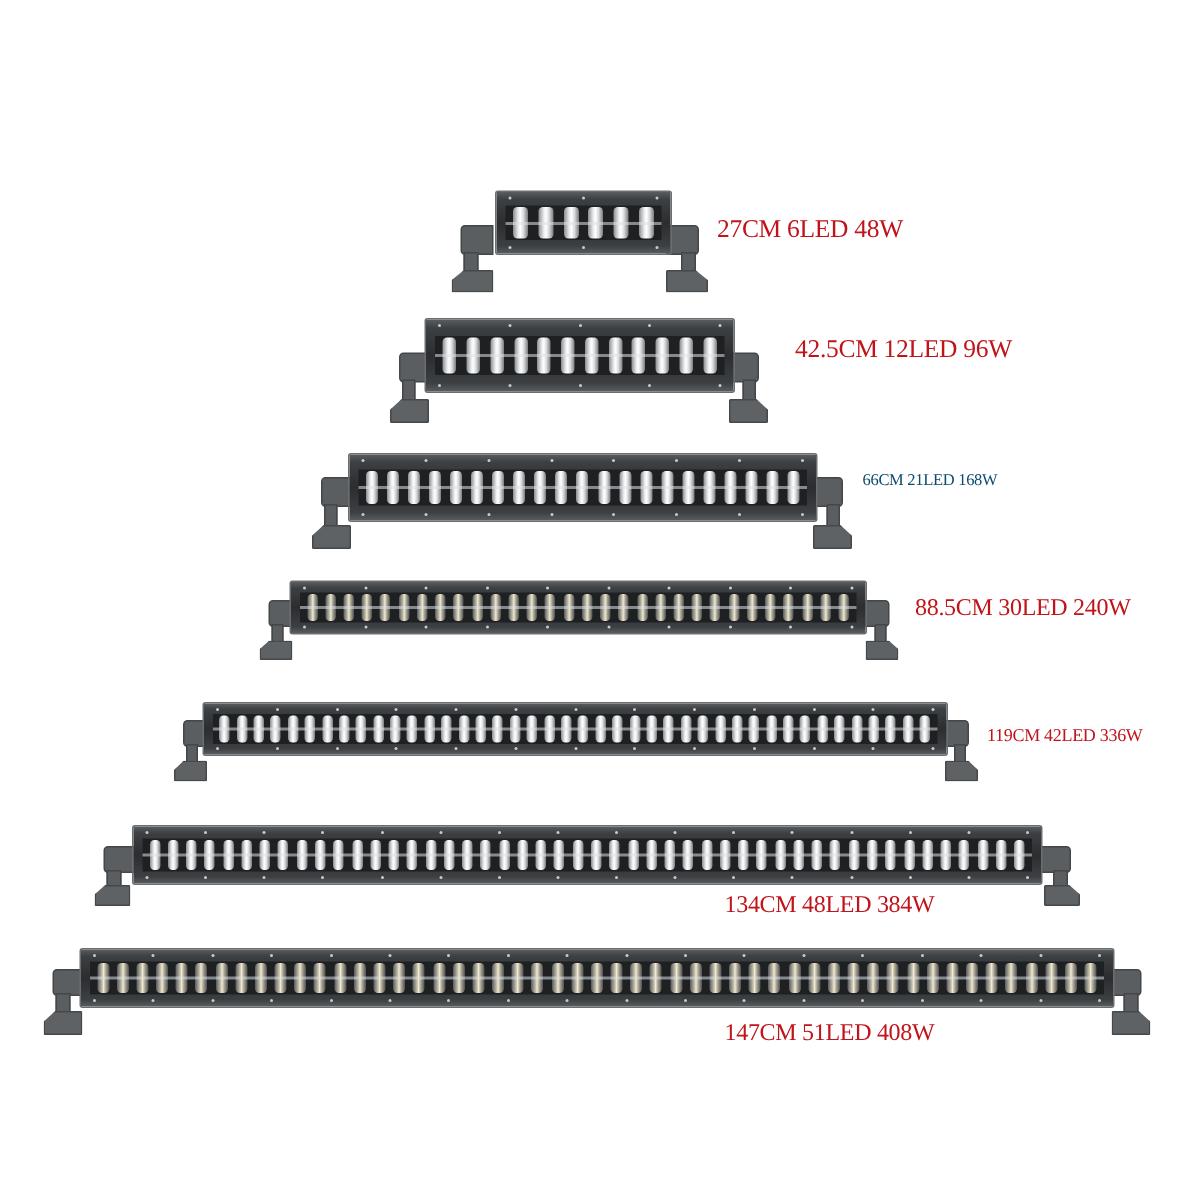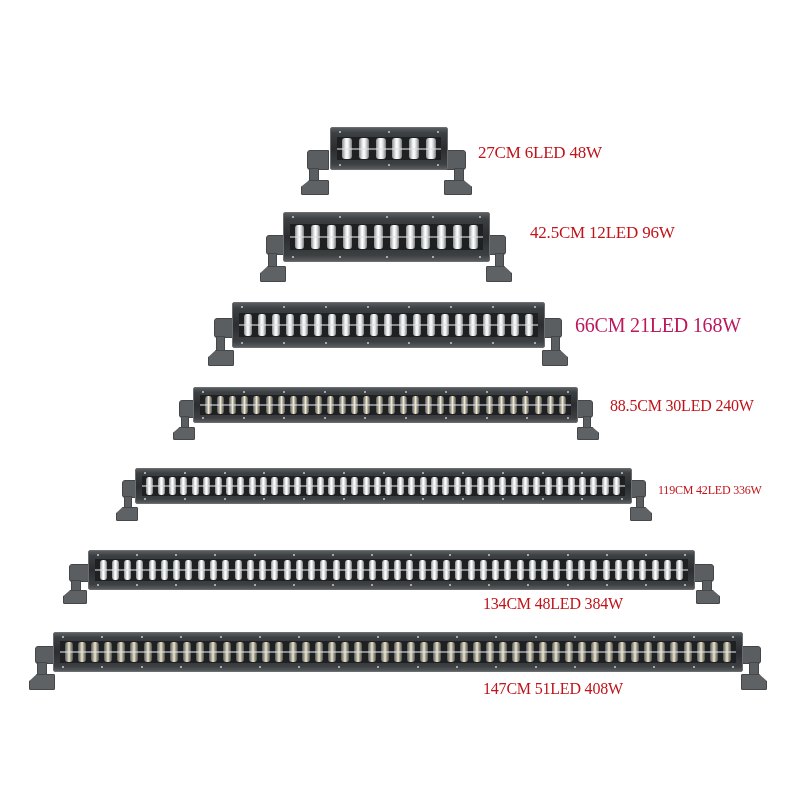--- a/index.html
+++ b/index.html
@@ -55,21 +55,21 @@
   <div class="product">
   </div>
   <div class="label" style="left: 478px; top: 143px; font-size: 17px; color: rgb(192, 20, 27);">27CM 6LED 48W</div>
 
   <div class="product">
   </div>
   <div class="label" style="left: 530px; top: 223px; font-size: 17px; color: rgb(192, 20, 27);">42.5CM 12LED 96W</div>
 
   <div class="product">
   </div>
-  <div class="label" style="left: 575px; top: 314px; font-size: 20px; color: #be185d;">66CM 21LED 168W</div>
+  <div class="label" style="left: 575px; top: 314px; font-size: 11px; color: #0c4a6e;">66CM 21LED 168W</div>
 
   <div class="product">
   </div>
   <div class="label" style="left: 610px; top: 397px; font-size: 16px; color: rgb(192, 20, 27);">88.5CM 30LED 240W</div>
 
   <div class="product">
   </div>
   <div class="label" style="left: 658px; top: 483px; font-size: 12px; color: rgb(192, 20, 27);">119CM 42LED 336W</div>
 
   <div class="product">

